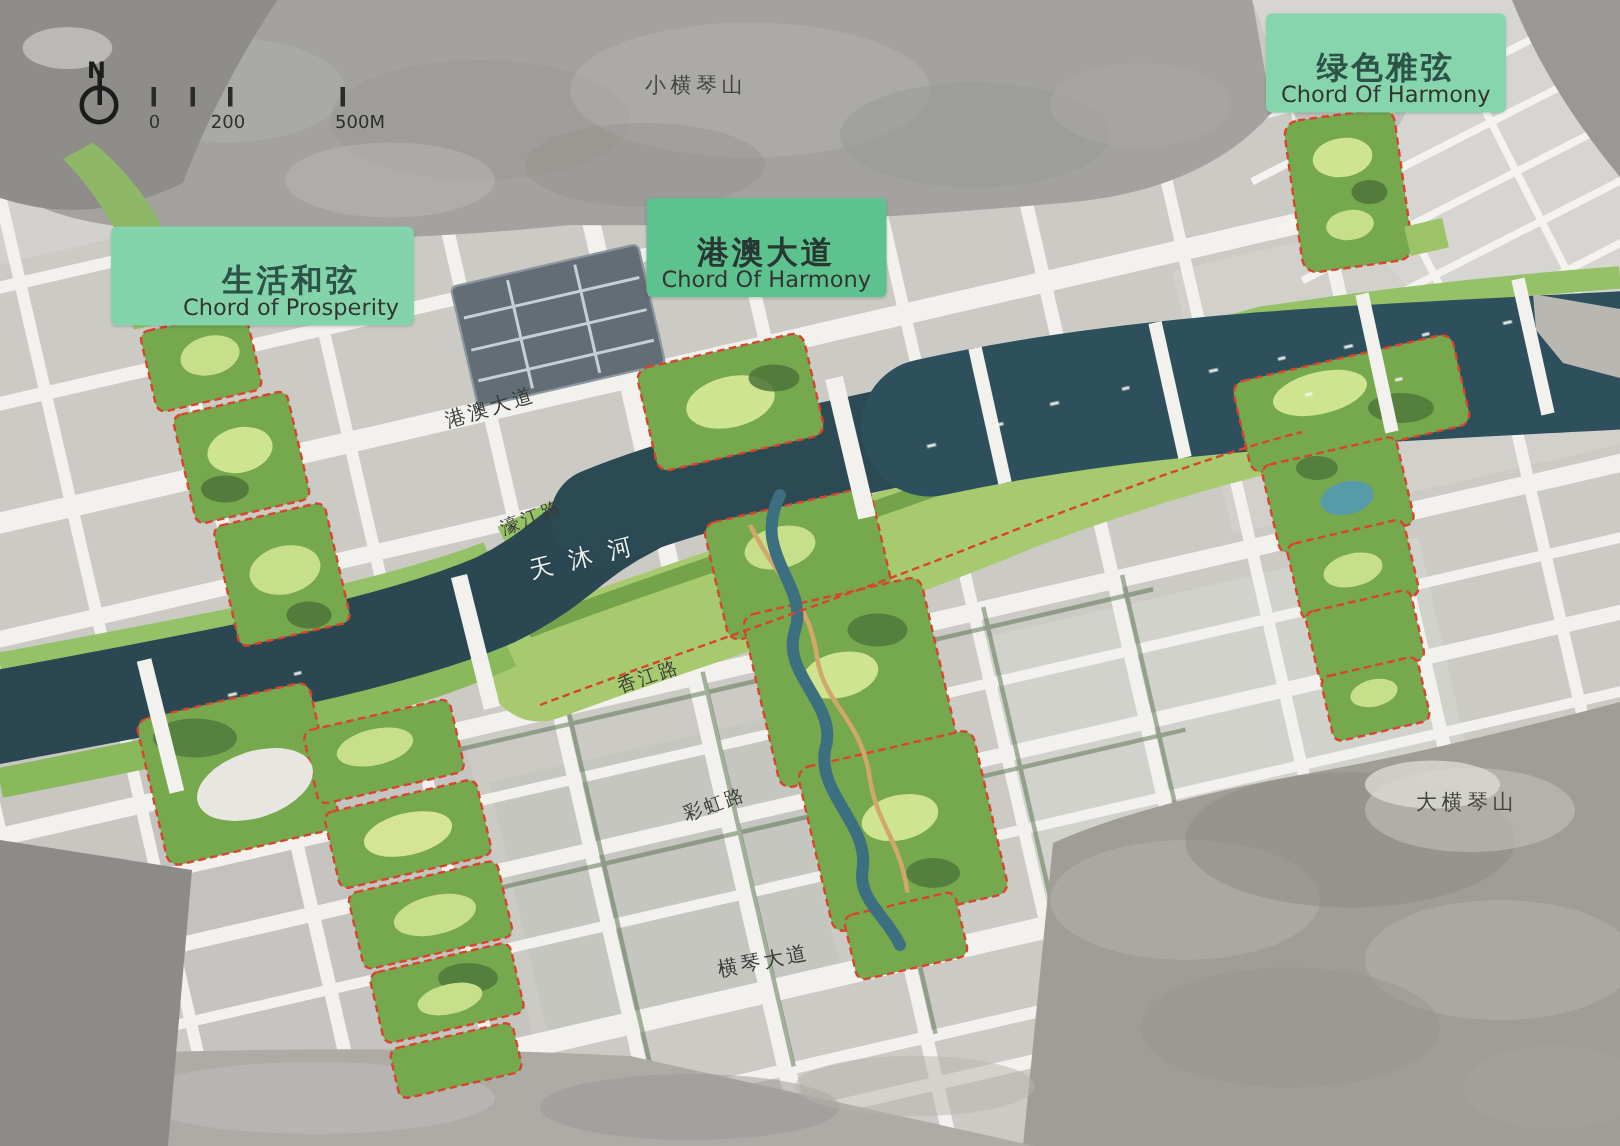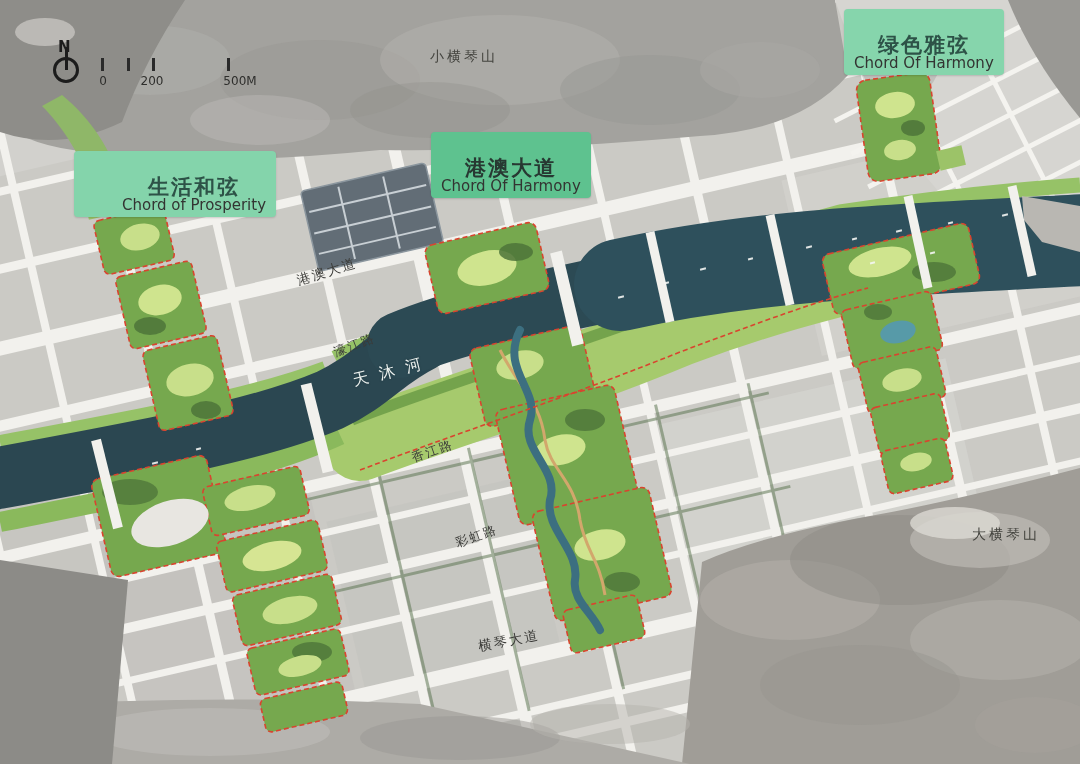--- a/index.html
+++ b/index.html
@@ -292,21 +292,21 @@
   <div class="badge" id="badge-vivacity">
     <div class="zh">港澳大道</div>
     <div class="en">Chord Of Harmony</div>
   </div>
   <div class="badge" id="badge-harmony">
     <div class="zh">绿色雅弦</div>
     <div class="en">Chord Of Harmony</div>
   </div>
 
   <div class="maplab" style="left:430px;top:48px;">小横琴山</div>
-  <div class="maplab" style="left:972px;top:526px;">大横琴山</div>
+  <div class="maplab" style="left:944px;top:526px;">大横琴山</div>
   <div id="lab-river">天沐河</div>
   <div class="roadlab" style="left:296px;top:263px;transform:rotate(-17deg);font-size:13.5px;">港澳大道</div>
   <div class="roadlab" style="left:333px;top:337px;transform:rotate(-21deg);">濠江路</div>
   <div class="roadlab" style="left:411px;top:443px;transform:rotate(-19deg);">香江路</div>
   <div class="roadlab" style="left:455px;top:528px;transform:rotate(-19deg);">彩虹路</div>
   <div class="roadlab" style="left:478px;top:632px;transform:rotate(-11deg);font-size:13.5px;">横琴大道</div>
 
 </div>
 
 </body></html>

